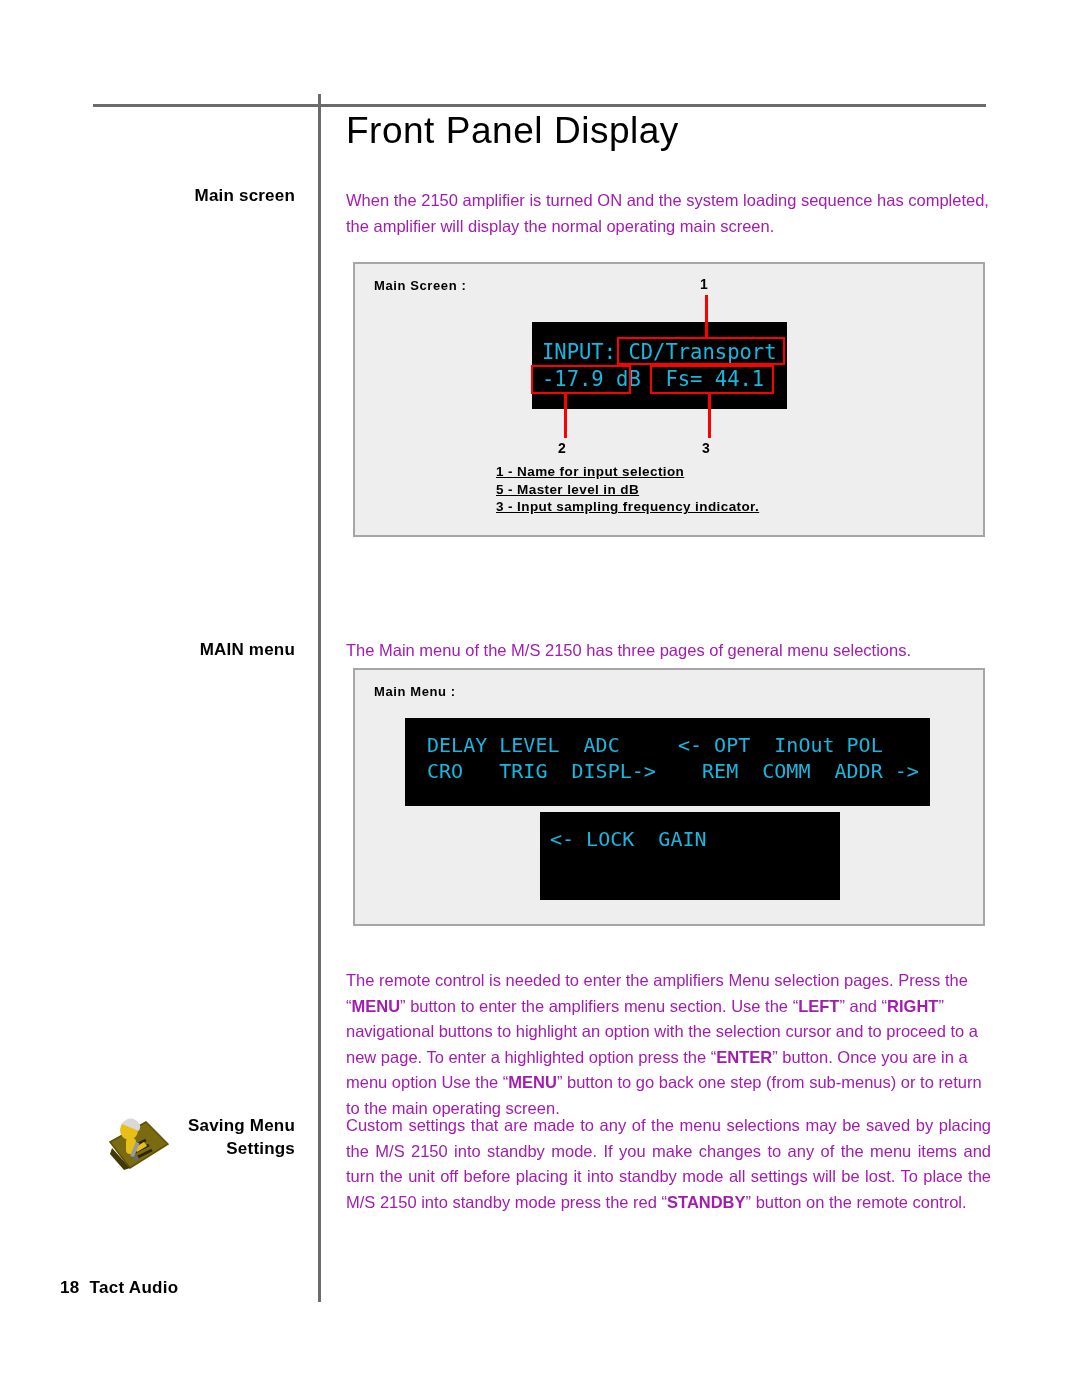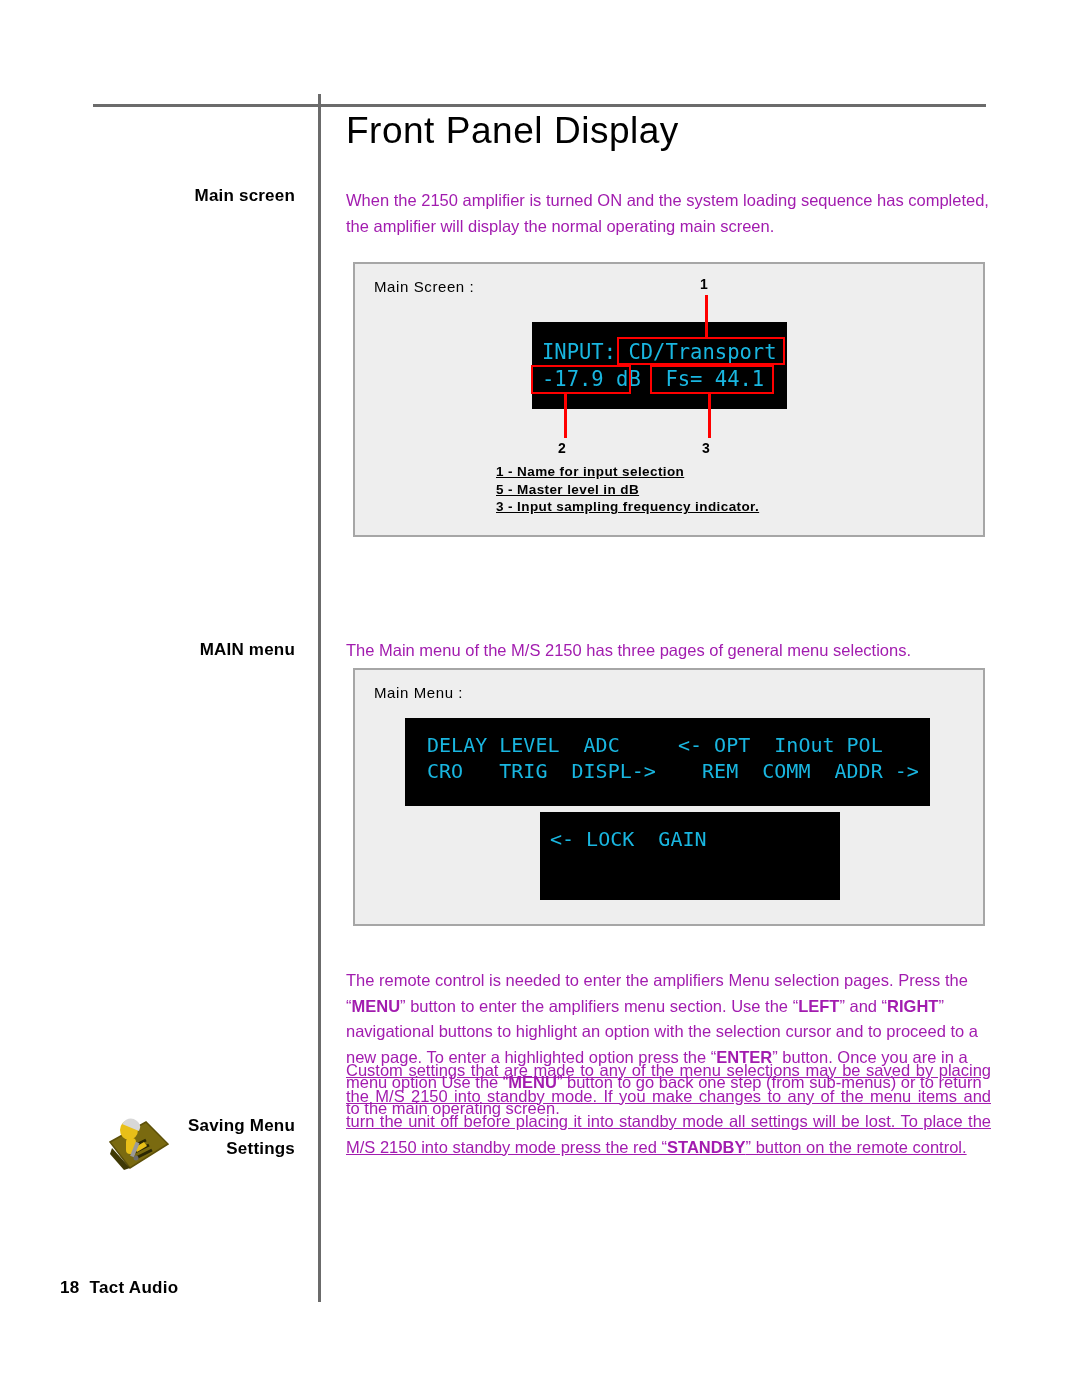--- a/index.html
+++ b/index.html
@@ -77,38 +77,38 @@
     position: absolute;
     left: 346px;
     width: 645px;
     font-size: 16.5px;
     line-height: 25.5px;
     color: #a21caf;
   }
   #para-intro   { top: 188px; }
   #para-mainmenu{ top: 638px; }
   #para-remote  { top: 936px; margin-top: 32px; }
-  #para-saving  { top: 1058px; text-align: justify; text-decoration: underline; }
+  #para-saving  { top: 1113px; text-align: justify; }
 
   
   .figure {
     position: absolute;
     background: #eeeeee;
     border: 2px solid #a6a6a6;
     box-sizing: border-box;
   }
   #figure-main-screen { left: 353px; top: 262px; width: 632px; height: 275px; }
   #figure-main-menu   { left: 353px; top: 668px; width: 632px; height: 258px; }
 
   .figure-caption {
     position: absolute;
     left: 19px;
     top: 14px;
-    font-size: 15px;
-    font-weight: normal;
+    font-size: 13px;
+    font-weight: bold;
     letter-spacing: .6px;
   }
 
   
   .lcd {
     position: absolute;
     background: #000000;
     font-family: "DejaVu Sans Mono", "Liberation Mono", monospace;
     color: #19b6e0;
     white-space: pre;

